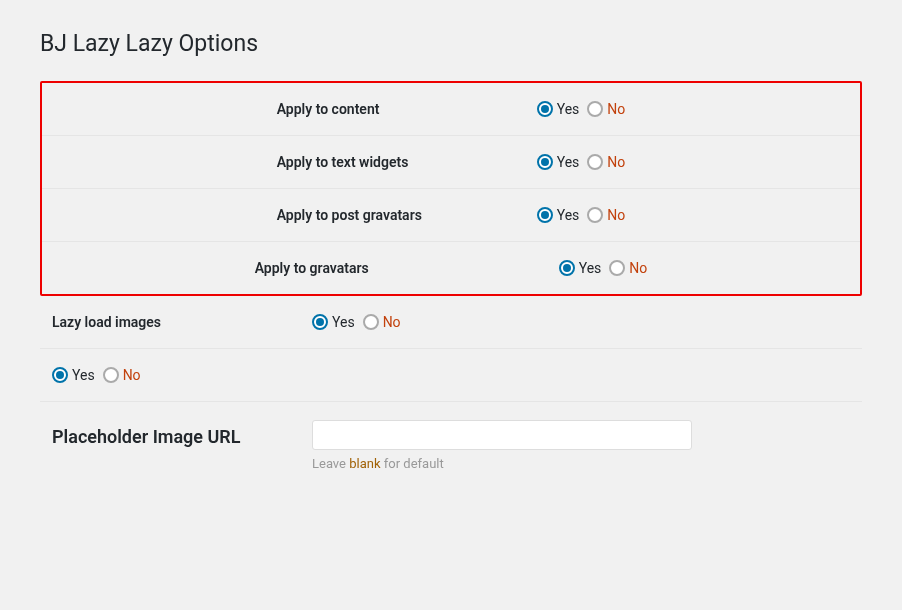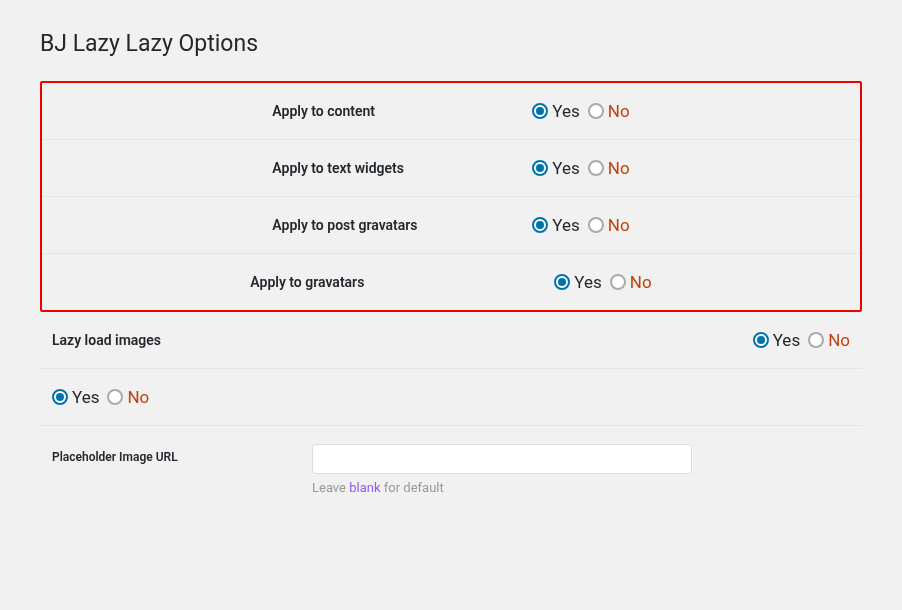--- a/index.html
+++ b/index.html
@@ -93,47 +93,46 @@
       flex-shrink: 0;
     }
 
     .row-controls {
       display: flex;
       align-items: center;
       gap: 8px;
     }
 
     .radio-text {
-      font-size: 17px;
+      font-size: 14px;
       color: #23282d;
     }
 
     .radio-text.blue {
       color: #c2410c;
     }
 
     .non-highlighted-row {
       display: flex;
       align-items: center;
       padding: 18px 12px;
       border-bottom: 1px solid #e5e5e5;
-      justify-content: space-between;
     }
 
     .placeholder-row {
       display: flex;
       align-items: flex-start;
       padding: 18px 12px;
       flex-direction: row;
     }
 
     .placeholder-label {
       width: 260px;
       font-weight: 600;
-      font-size: 12px;
+      font-size: 18px;
       color: #23282d;
       flex-shrink: 0;
       padding-top: 6px;
     }
 
     .placeholder-controls {
       display: flex;
       flex-direction: column;
       gap: 6px;
     }
@@ -148,21 +147,21 @@
       font-size: 14px;
       outline: none;
     }
 
     .placeholder-hint {
       font-size: 13px;
       color: #999;
     }
 
     .placeholder-hint .blank-link {
-      color: #8b5cf6;
+      color: #a16207;
     }
   </style>
 </head>
 <body>
 
 <h1 class="page-title">BJ Lazy Lazy Options</h1>
 
 <div class="highlighted-section">
 
   <div class="row-item">

